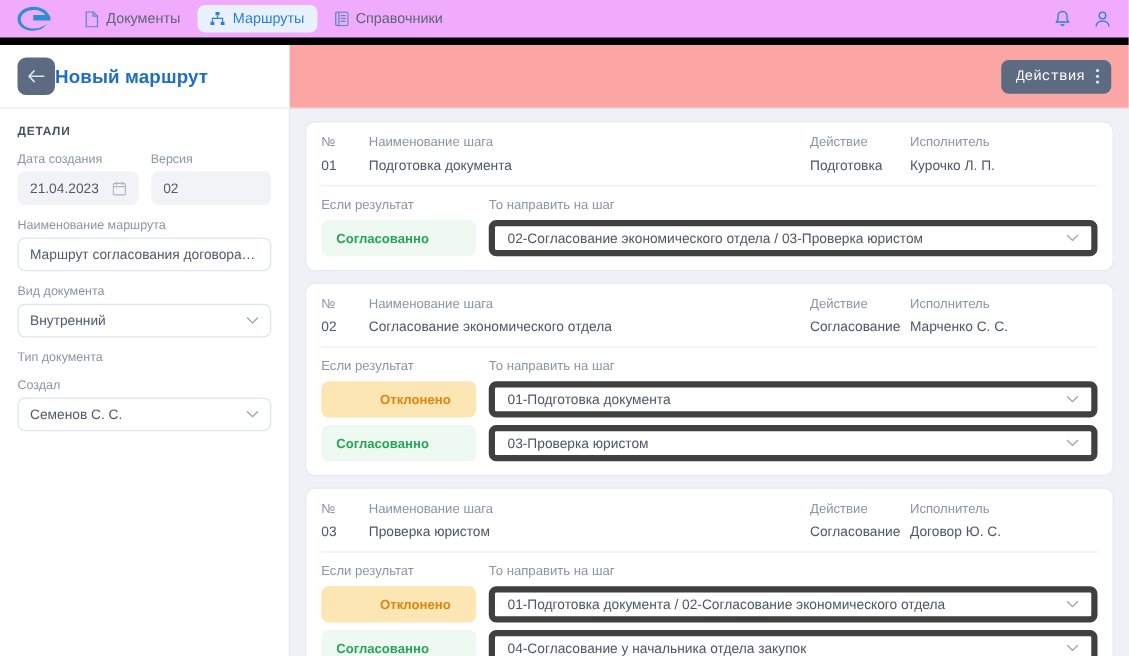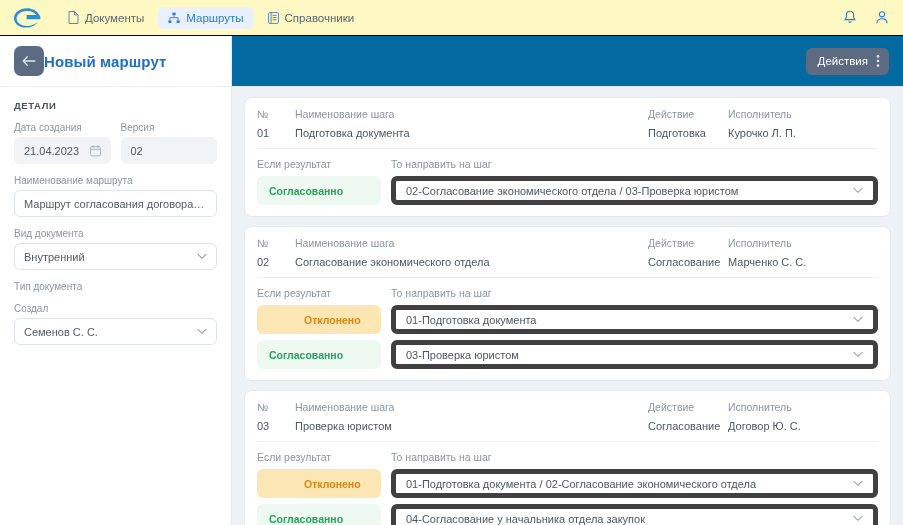--- a/index.html
+++ b/index.html
@@ -6,23 +6,23 @@
   html, body {
     width: 903px; height: 525px;
     font-family: "Liberation Sans", sans-serif;
     background: #eef1f5;
     overflow: hidden;
   }
   .app { width: 903px; height: 525px; display: flex; flex-direction: column; background:#eef1f5; }
 
   
   .topnav {
-    height: 36px; min-height:36px; background: #fef9c3;
+    height: 36px; min-height:36px; background: #f0abfc;
     display: flex; align-items: center; padding: 0 14px 0 10px;
-    border-bottom: 1px solid #000000;
+    border-bottom: 6px solid #000000;
   }
   .logo { width: 34px; height: 22px; display:flex; align-items:center; justify-content:center; margin-right: 14px; }
   .nav-tabs { display: flex; align-items: center; gap: 4px; }
   .nav-tab {
     display: flex; align-items: center; gap: 6px;
     padding: 5px 10px; border-radius: 6px;
     font-size: 11.5px; color: #5b6676; cursor: pointer; white-space: nowrap;
   }
   .nav-tab .nt-ico { display:flex; align-items:center; }
   .nav-tab.active { background: #e8f1fd; color: #2a7fdc; }
@@ -70,22 +70,22 @@
     position: relative; cursor: pointer;
   }
   .toggle .knob {
     position: absolute; top: 2px; right: 2px; width: 13px; height: 13px;
     border-radius: 50%; background: #fff;
   }
 
   
   .main { flex: 1; display: flex; flex-direction: column; min-width:0; }
   .main-head {
-    height: 51px; min-height:51px; background: #0369a1; border-bottom: 1px solid #e4e8ee;
-    display: flex; align-items: center; justify-content: flex-end; padding: 0 14px;
+    height: 51px; min-height:51px; background: #fca5a5; border-bottom: 1px solid #e4e8ee;
+    display: flex; align-items: center; justify-content: flex-end; padding: 0 14px; font-family: Liberation Mono, monospace;
   }
   .actions-btn {
     height: 27px; background: #5d6b82; color: #fff; border-radius: 6px;
     display: flex; align-items: center; gap: 8px; padding: 0 9px 0 12px;
     font-size: 11.5px; cursor: pointer;
   }
   .main-scroll { flex: 1; overflow: hidden; padding: 10px 12px 0 12px; }
 
   .card {
     background: #fff; border: 1px solid #e6eaf0; border-radius: 8px;

